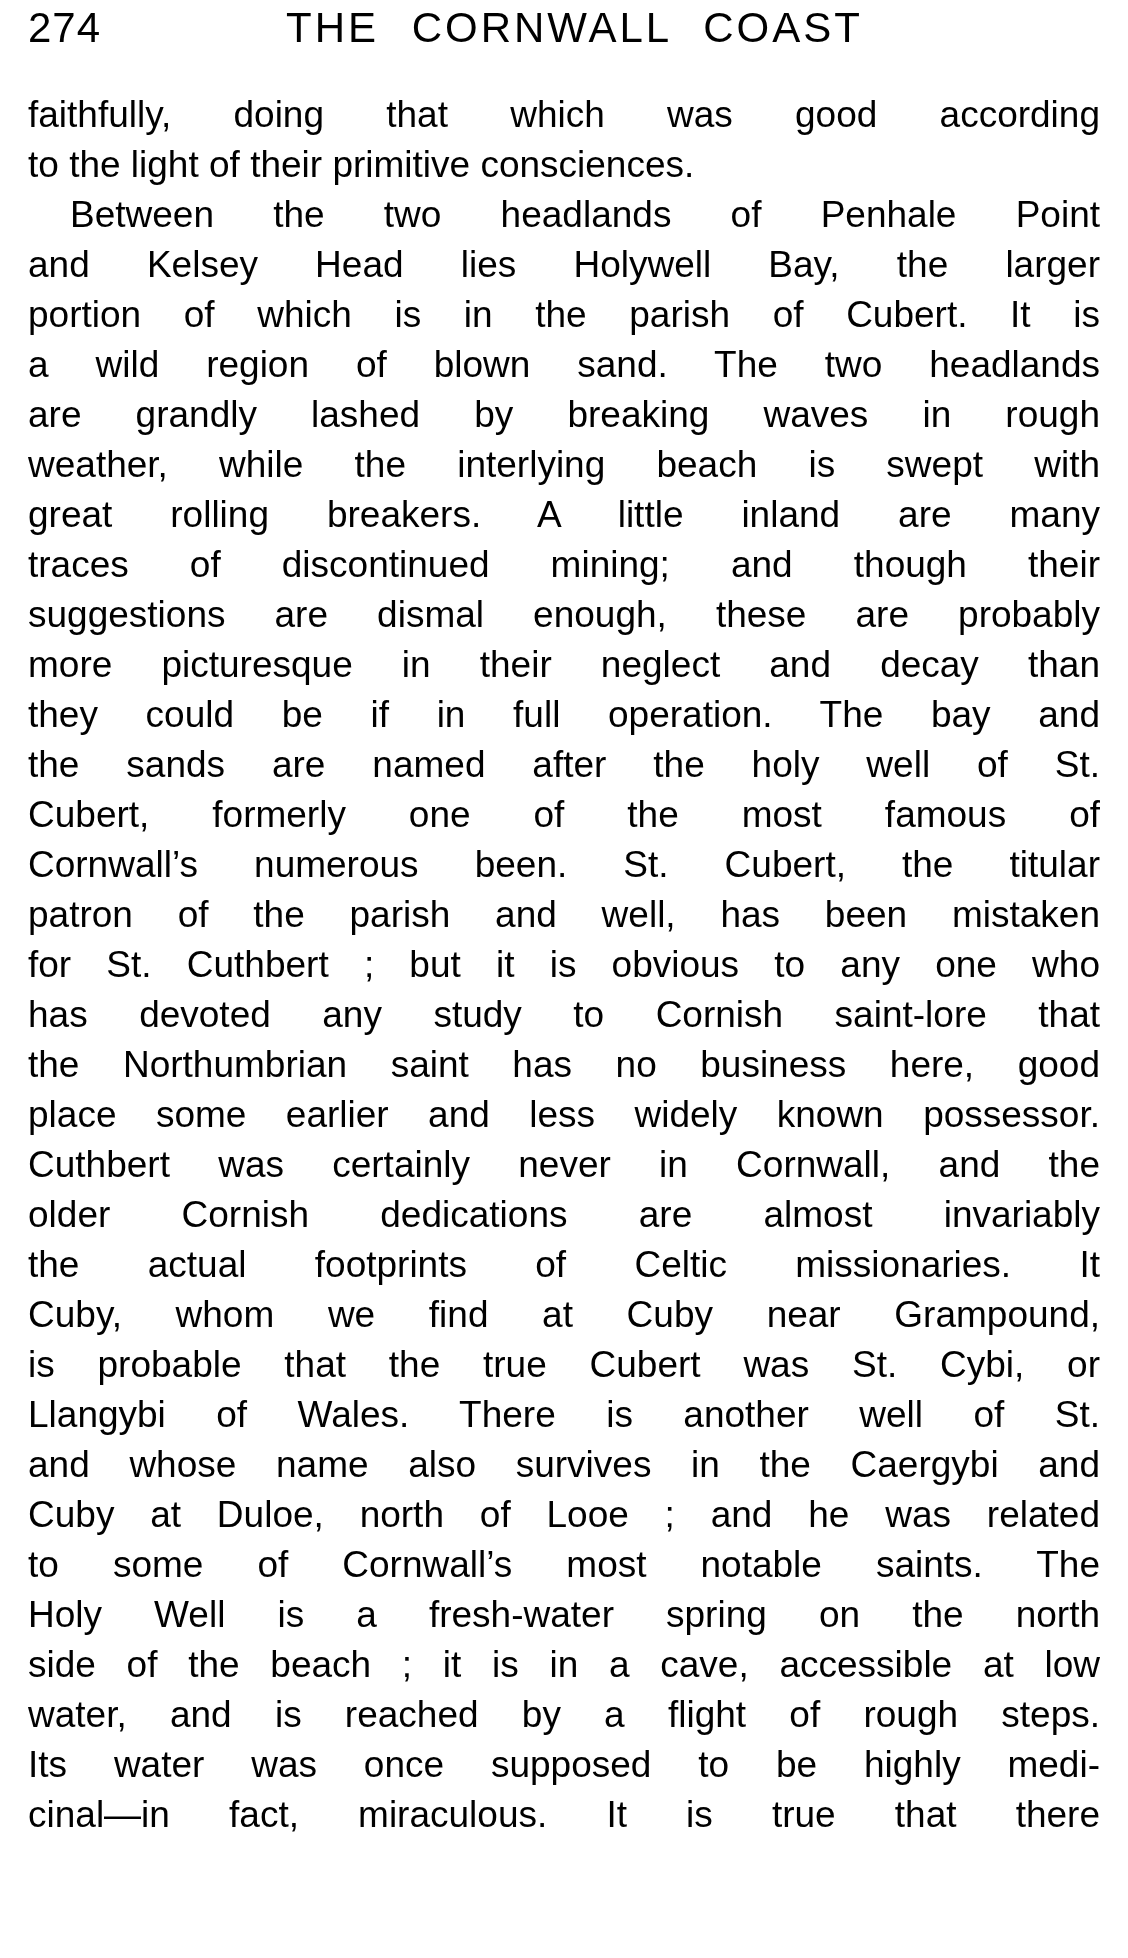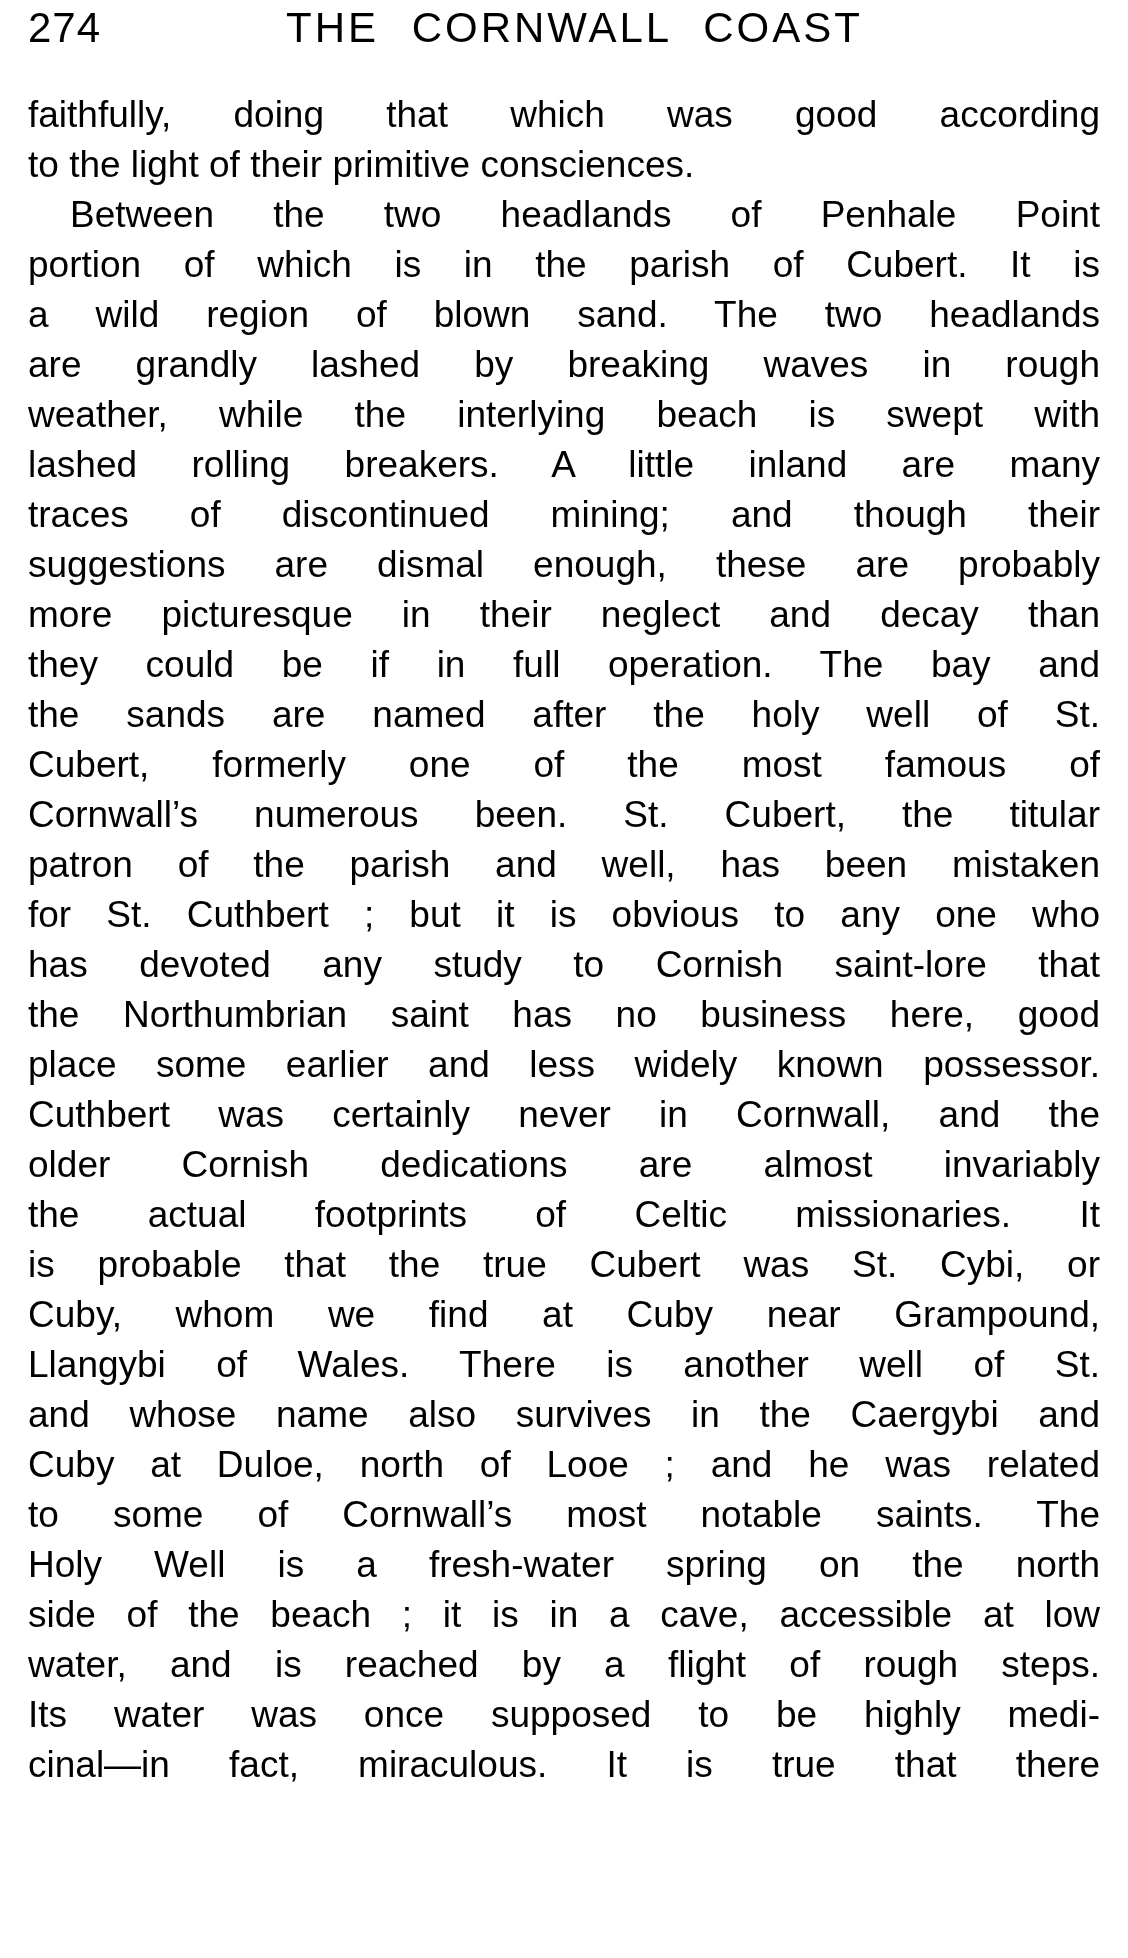--- a/index.html
+++ b/index.html
@@ -64,42 +64,43 @@
 <div class="page">
   <header>
     <span class="page-number">274</span>
     <div class="running-title">THE CORNWALL COAST</div>
   </header>
 
   <main class="body-text" id="body-text">
       <div class="line">faithfully, doing that which was good according</div>
       <div class="line para-end">to the light of their primitive consciences.</div>
       <div class="line indent">Between the two headlands of Penhale Point</div>
+      <div class="line">and Kelsey Head lies Holywell Bay, the larger</div>
       <div class="line">portion of which is in the parish of Cubert.  It is</div>
       <div class="line">a wild region of blown sand.  The two headlands</div>
       <div class="line">are grandly lashed by breaking waves in rough</div>
       <div class="line">weather, while the interlying beach is swept with</div>
-      <div class="line">lashed rolling breakers.  A little inland are many</div>
+      <div class="line">great rolling breakers.  A little inland are many</div>
       <div class="line">traces of discontinued mining; and though their</div>
       <div class="line">suggestions are dismal enough, these are probably</div>
       <div class="line">more picturesque in their neglect and decay than</div>
       <div class="line">they could be if in full operation.  The bay and</div>
       <div class="line">the sands are named after the holy well of St.</div>
       <div class="line">Cubert, formerly one of the most famous of</div>
       <div class="line">Cornwall’s numerous been.  St. Cubert, the titular</div>
       <div class="line">patron of the parish and well, has been mistaken</div>
       <div class="line">for St. Cuthbert ; but it is obvious to any one who</div>
       <div class="line">has devoted any study to Cornish saint-lore that</div>
       <div class="line">the Northumbrian saint has no business here, good</div>
       <div class="line">place some earlier and less widely known possessor.</div>
       <div class="line">Cuthbert was certainly never in Cornwall, and the</div>
       <div class="line">older Cornish dedications are almost invariably</div>
       <div class="line">the actual footprints of Celtic missionaries.  It</div>
+      <div class="line">Cuby, whom we find at Cuby near Grampound,</div>
       <div class="line">is probable that the true Cubert was St. Cybi, or</div>
-      <div class="line">Cuby, whom we find at Cuby near Grampound,</div>
       <div class="line">Llangybi of Wales.  There is another well of St.</div>
       <div class="line">and whose name also survives in the Caergybi and</div>
       <div class="line">Cuby at Duloe, north of Looe ; and he was related</div>
       <div class="line">to some of Cornwall’s most notable saints.  The</div>
       <div class="line">Holy Well is a fresh-water spring on the north</div>
       <div class="line">side of the beach ; it is in a cave, accessible at low</div>
       <div class="line">water, and is reached by a flight of rough steps.</div>
       <div class="line">Its water was once supposed to be highly medi-</div>
       <div class="line">cinal—in fact, miraculous.  It is true that there</div>
     </main>

